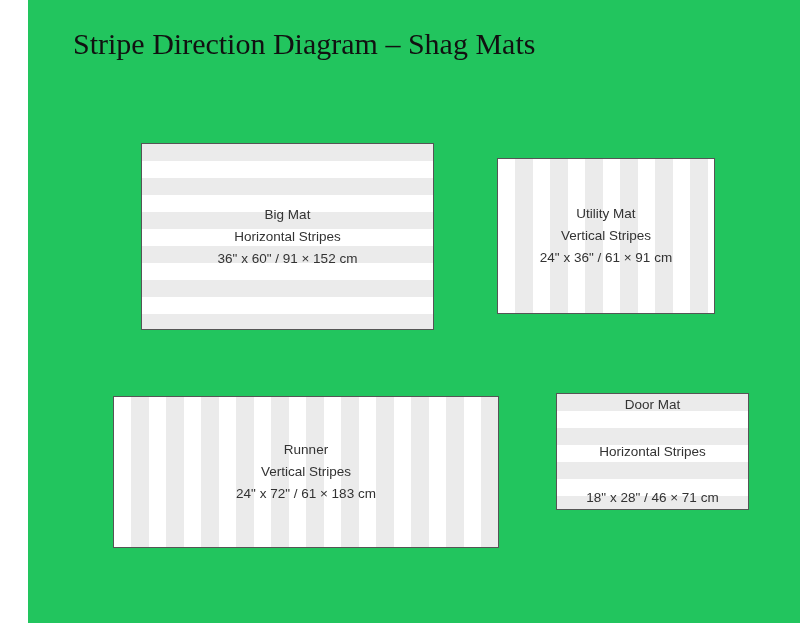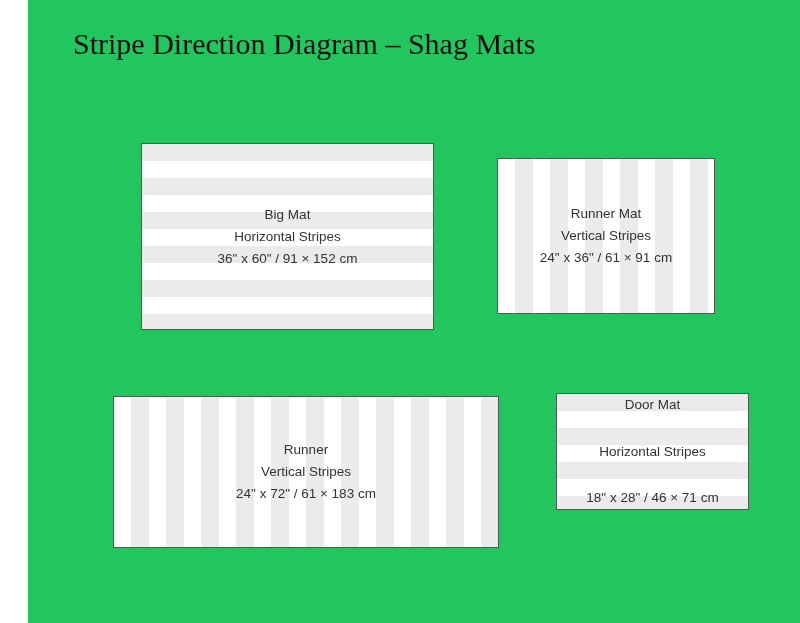--- a/index.html
+++ b/index.html
@@ -73,21 +73,21 @@
 
   <h1 class="diagram-title">Stripe Direction Diagram – Shag Mats</h1>
 
   <div class="mat mat-big stripes-h">
     <div class="mat-label">Big Mat</div>
     <div class="mat-label">Horizontal Stripes</div>
     <div class="mat-label">36" x 60" / 91 × 152 cm</div>
   </div>
 
   <div class="mat mat-utility stripes-v">
-    <div class="mat-label">Runner Mat</div>
+    <div class="mat-label">Utility Mat</div>
     <div class="mat-label">Vertical Stripes</div>
     <div class="mat-label">24" x 36" / 61 × 91 cm</div>
   </div>
 
   <div class="mat mat-runner stripes-v">
     <div class="mat-label">Runner</div>
     <div class="mat-label">Vertical Stripes</div>
     <div class="mat-label">24" x 72" / 61 × 183 cm</div>
   </div>
 

